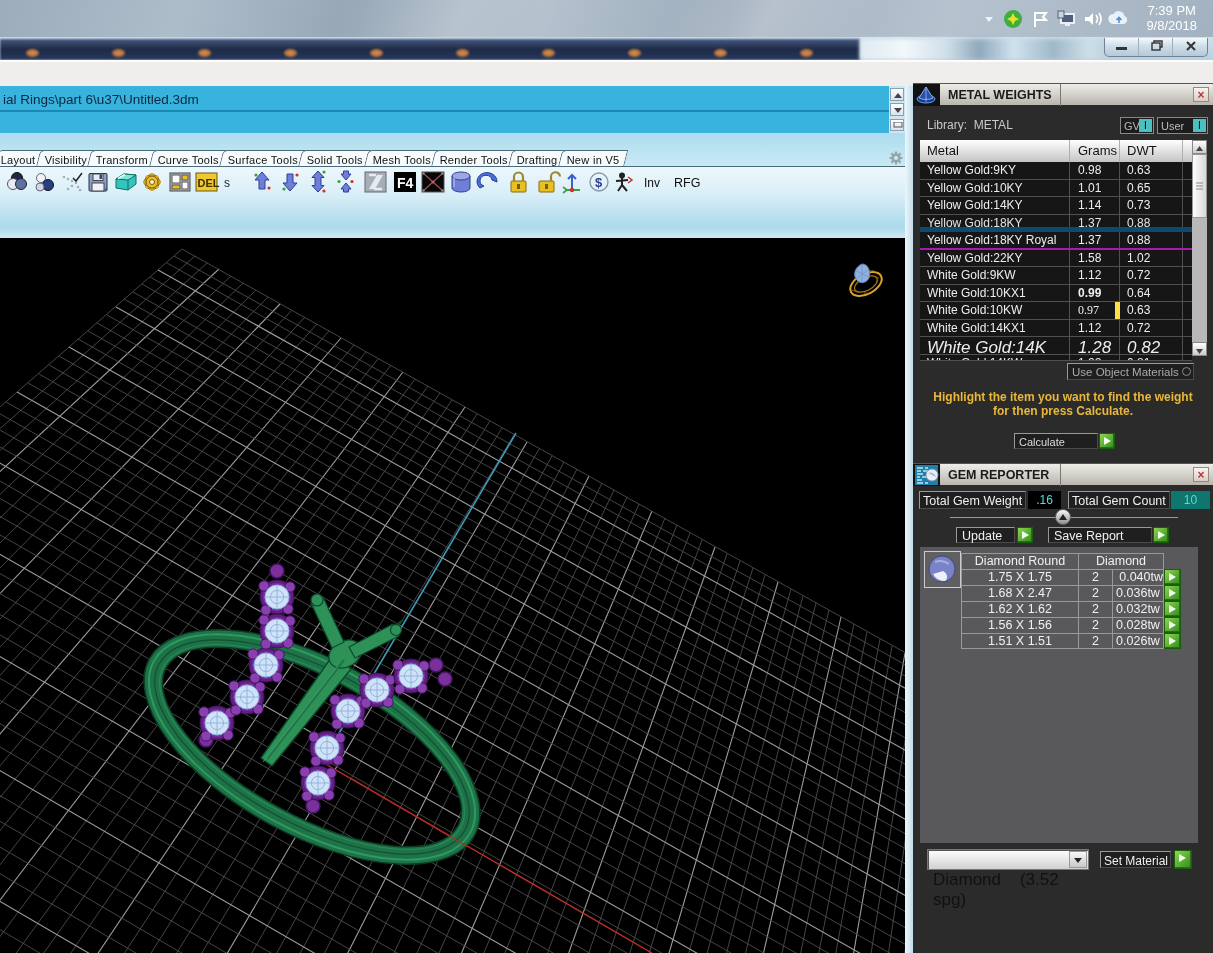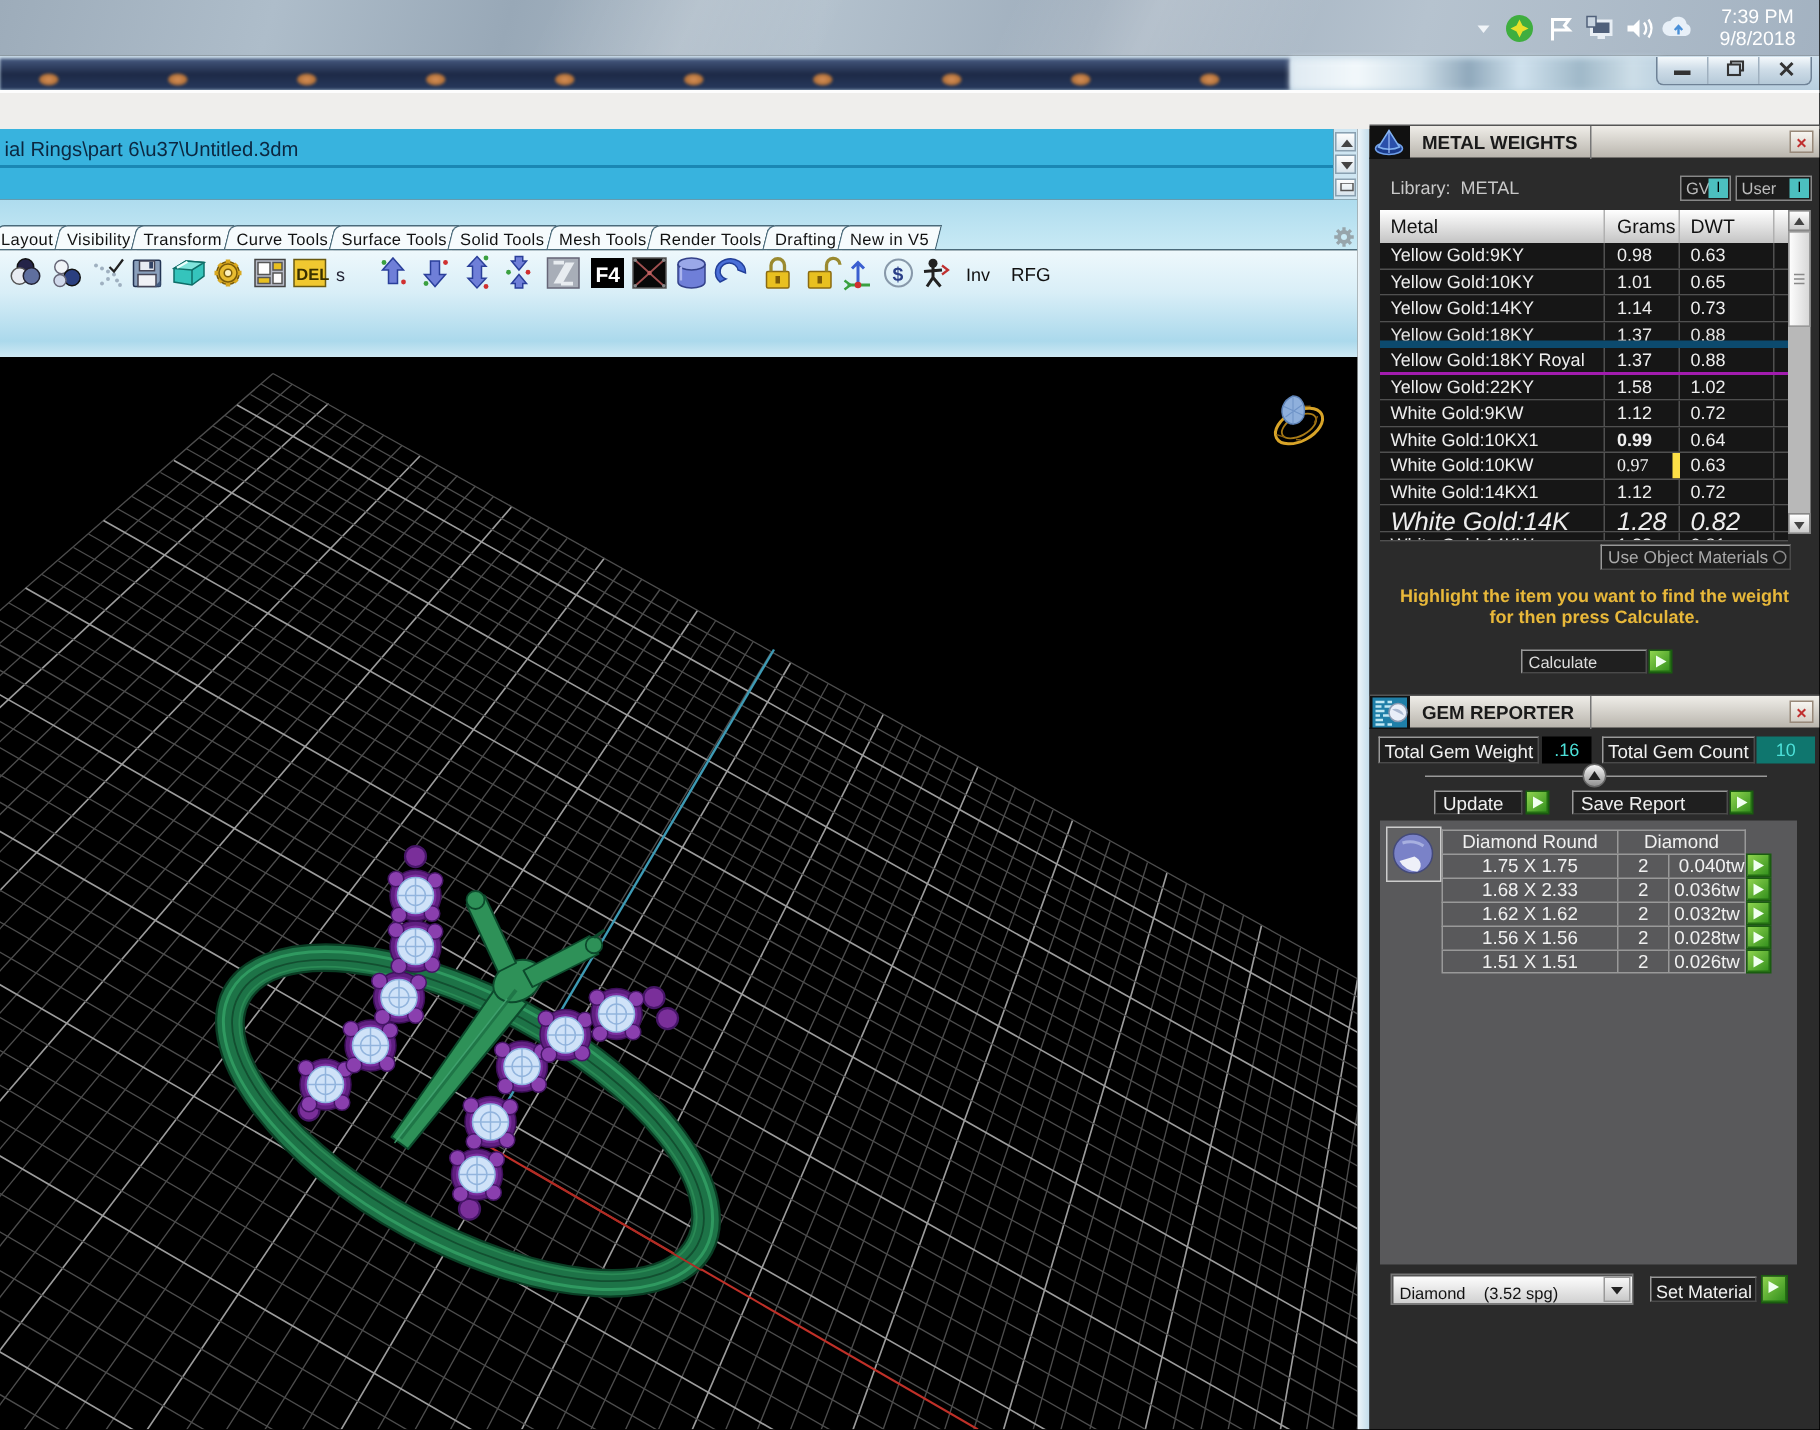--- a/index.html
+++ b/index.html
@@ -616,21 +616,21 @@
       <span style="width:117px;text-align:center;border-right:1px solid #999;">Diamond Round</span>
       <span style="width:84px;text-align:center;">Diamond</span>
     </div>
     <div style="display:flex;height:16px;font-size:12.5px;color:#f0f0f0;border:1px solid #999;border-bottom:none;position:relative;">
       <span style="width:117px;text-align:center;border-right:1px solid #999;">1.75 X 1.75</span>
       <span style="width:34px;text-align:center;border-right:1px solid #999;">2</span>
       <span style="width:50px;text-align:right;">0.040tw</span>
       <span class="greenarrow" style="left:202px;top:-1px;width:17px;height:16px;"></span>
     </div>
     <div style="display:flex;height:16px;font-size:12.5px;color:#f0f0f0;border:1px solid #999;border-bottom:none;position:relative;">
-      <span style="width:117px;text-align:center;border-right:1px solid #999;">1.68 X 2.33</span>
+      <span style="width:117px;text-align:center;border-right:1px solid #999;">1.68 X 2.47</span>
       <span style="width:34px;text-align:center;border-right:1px solid #999;">2</span>
       <span style="width:50px;text-align:center;">0.036tw</span>
       <span class="greenarrow" style="left:202px;top:-1px;width:17px;height:16px;"></span>
     </div>
     <div style="display:flex;height:16px;font-size:12.5px;color:#f0f0f0;border:1px solid #999;border-bottom:none;position:relative;">
       <span style="width:117px;text-align:center;border-right:1px solid #999;">1.62 X 1.62</span>
       <span style="width:34px;text-align:center;border-right:1px solid #999;">2</span>
       <span style="width:50px;text-align:center;">0.032tw</span>
       <span class="greenarrow" style="left:202px;top:-1px;width:17px;height:16px;"></span>
     </div>
@@ -641,21 +641,21 @@
       <span class="greenarrow" style="left:202px;top:-1px;width:17px;height:16px;"></span>
     </div>
     <div style="display:flex;height:16px;font-size:12.5px;color:#f0f0f0;border:1px solid #999;border-bottom:1px solid #999;position:relative;">
       <span style="width:117px;text-align:center;border-right:1px solid #999;">1.51 X 1.51</span>
       <span style="width:34px;text-align:center;border-right:1px solid #999;">2</span>
       <span style="width:50px;text-align:center;">0.026tw</span>
       <span class="greenarrow" style="left:202px;top:-1px;width:17px;height:16px;"></span>
     </div>
   </div>
 <div class="abs" style="left:927px;top:849px;width:162px;height:21px;background:linear-gradient(#ffffff,#d0d0d0);border:1px solid #777;box-shadow:inset 1px 1px 0 #555;">
-  <span style="position:absolute;left:5px;top:7px;font-size:11px;color:#111;">Diamond&nbsp;&nbsp;&nbsp;&nbsp;(3.52 spg)</span>
+  <span style="position:absolute;left:5px;top:20px;font-size:17px;color:#111;">Diamond&nbsp;&nbsp;&nbsp;&nbsp;(3.52 spg)</span>
   <span style="position:absolute;right:1px;top:1px;width:18px;height:17px;background:linear-gradient(#f8f8f8,#c8c8c8);border:1px solid #999;"><svg width="16" height="15">
         <path d="M4,6 L12,6 L8,11 Z" fill="#222"></path>
       </svg></span>
 </div>
 <div class="dbtn" style="left:1100px;top:851px;width:71px;height:17px;padding:2px 0 0 3px;font-size:12px;white-space:nowrap;">Set Material</div>
 <div class="greenarrow" style="left:1174px;top:850px;width:18px;height:19px;"></div>
 <span class="odot" style="left:26px"></span>
 <span class="odot" style="left:112px"></span>
 <span class="odot" style="left:198px"></span>
 <span class="odot" style="left:284px"></span>

